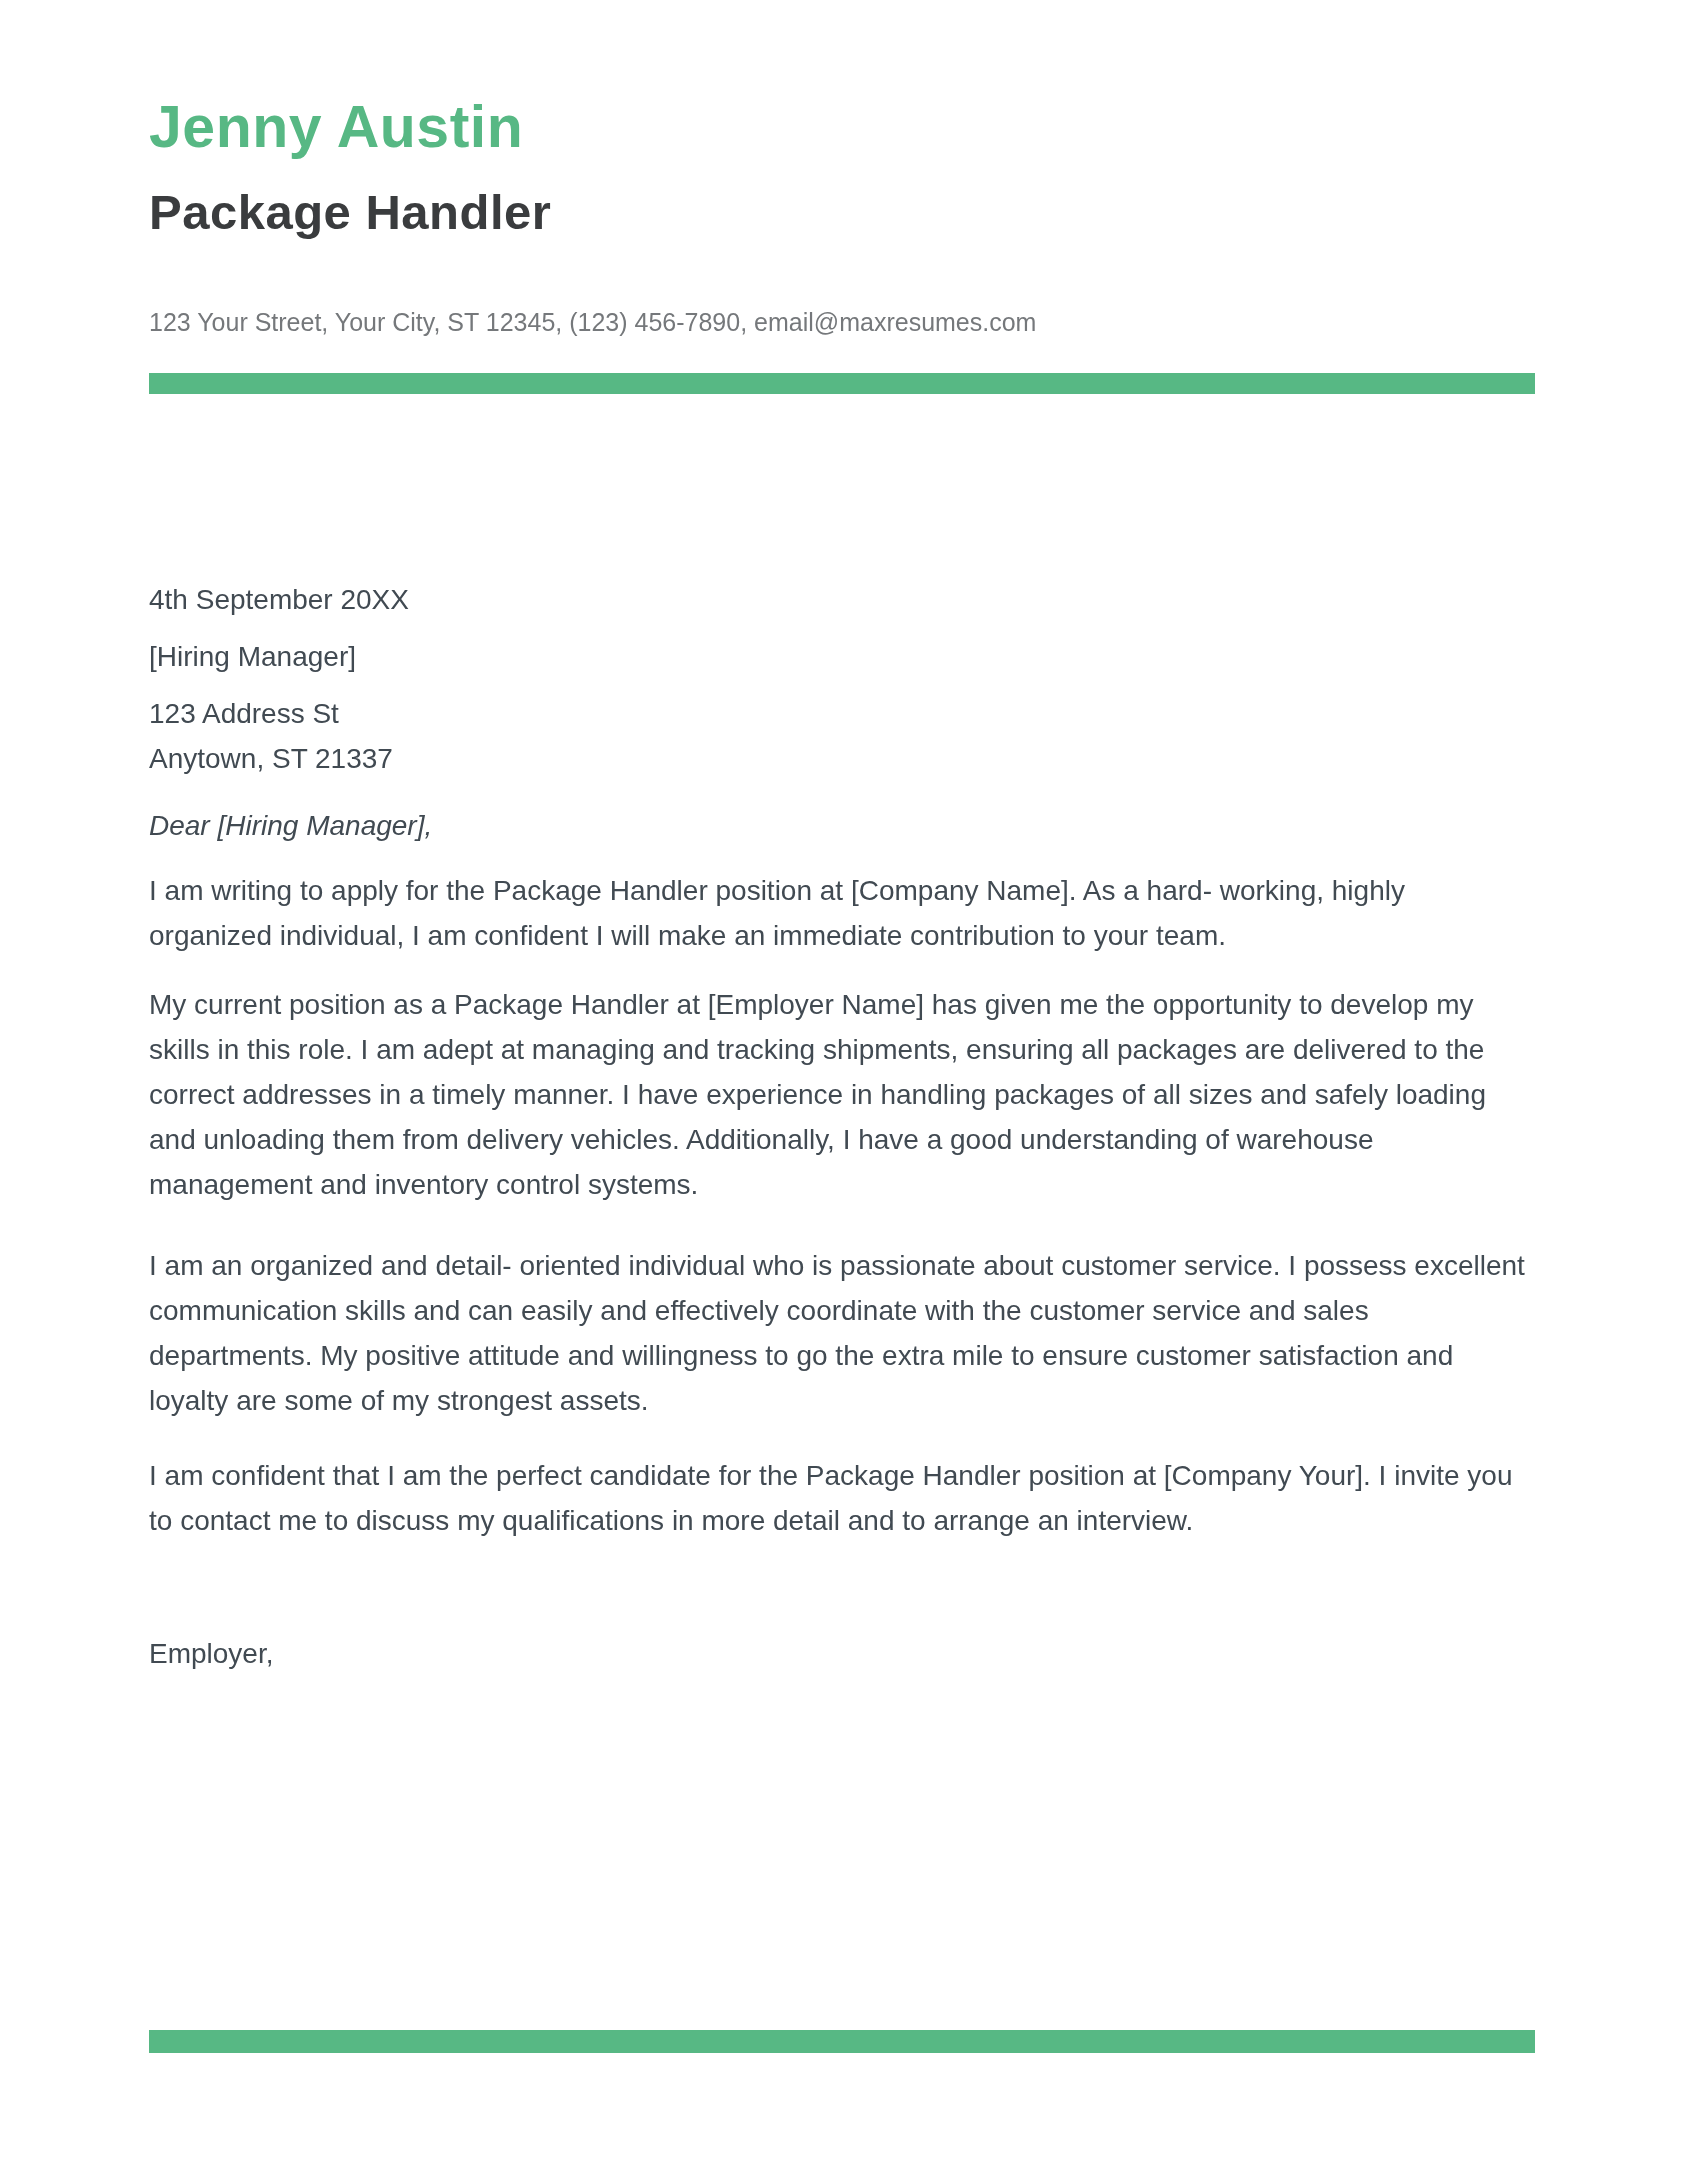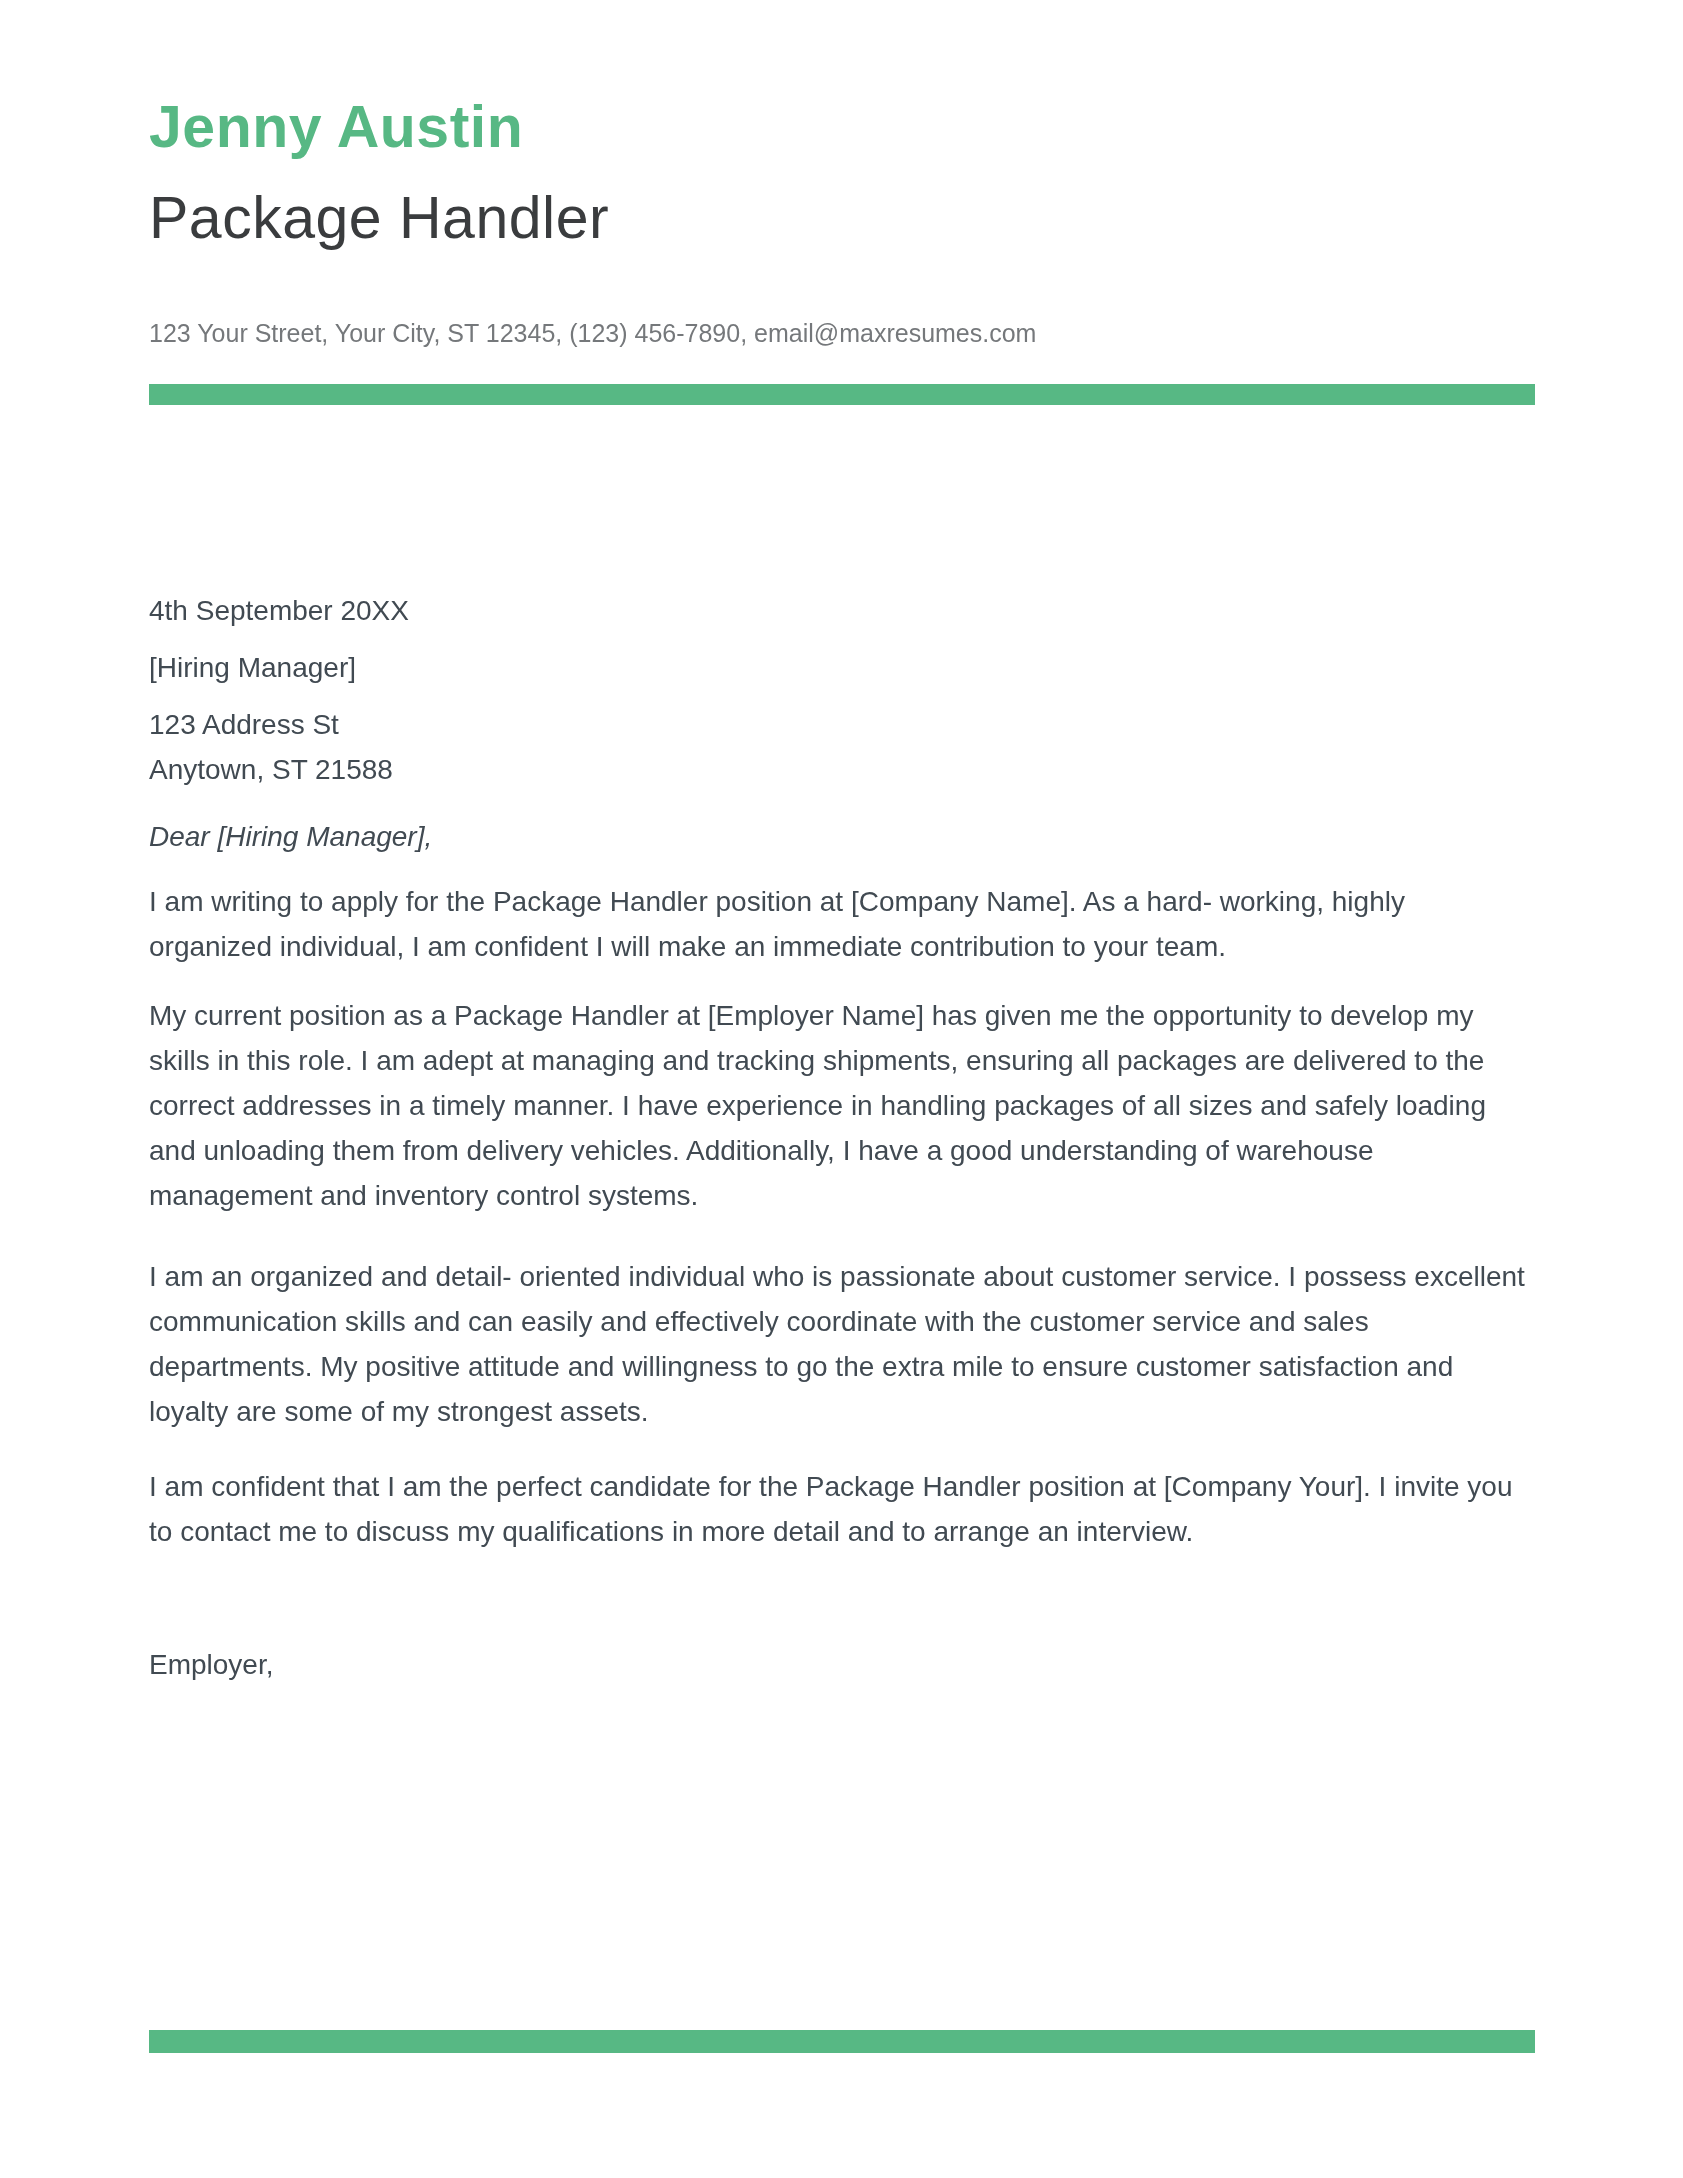--- a/index.html
+++ b/index.html
@@ -24,22 +24,22 @@
 
   .applicant-name {
     font-size: 59px;
     font-weight: bold;
     line-height: 1.1;
     color: var(--accent-green);
     letter-spacing: 0.5px;
   }
   .job-title {
     margin-top: 26px;
-    font-size: 59px;
-    font-weight: normal;
+    font-size: 49px;
+    font-weight: bold;
     line-height: 1.1;
     color: var(--heading-dark);
     letter-spacing: 0.5px;
   }
   .contact {
     margin-top: 67px;
     font-size: 25px;
     line-height: 30px;
     color: var(--contact-gray);
   }
@@ -94,21 +94,21 @@
       <div class="bar bar-top"></div>
     </header>
 
     <main class="letter">
       <p class="date-line">4th September 20XX</p>
 
       <p class="recipient">[Hiring Manager]</p>
 
       <p class="address">
         <span>123 Address St</span><br>
-        <span>Anytown, ST 21588</span>
+        <span>Anytown, ST 21337</span>
       </p>
 
       <p class="salutation">Dear [Hiring Manager],</p>
 
       <p class="para-1">I am writing to apply for the Package Handler position at [Company Name]. As a hard- working, highly organized individual, I am confident I will make an immediate contribution to your team.</p>
 
       <p class="para-2">My current position as a Package Handler at [Employer Name] has given me the opportunity to develop my skills in this role. I am adept at managing and tracking shipments, ensuring all packages are delivered to the correct addresses in a timely manner. I have experience in handling packages of all sizes and safely loading and unloading them from delivery vehicles. Additionally, I have a good understanding of warehouse management and inventory control systems.</p>
 
       <p class="para-3">I am an organized and detail- oriented individual who is passionate about customer service. I possess excellent communication skills and can easily and effectively coordinate with the customer service and sales departments. My positive attitude and willingness to go the extra mile to ensure customer satisfaction and loyalty are some of my strongest assets.</p>
 

